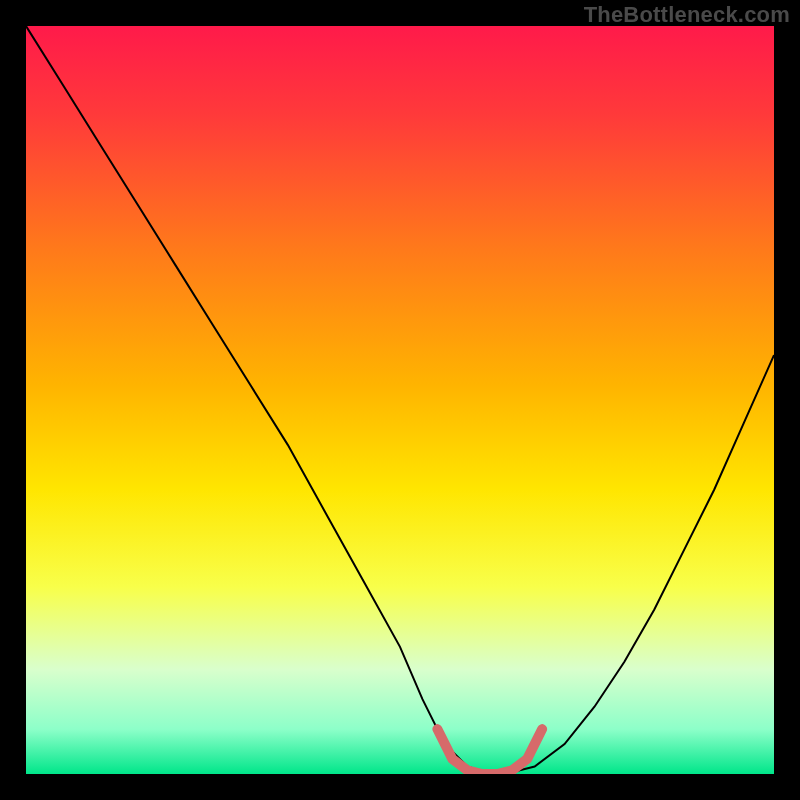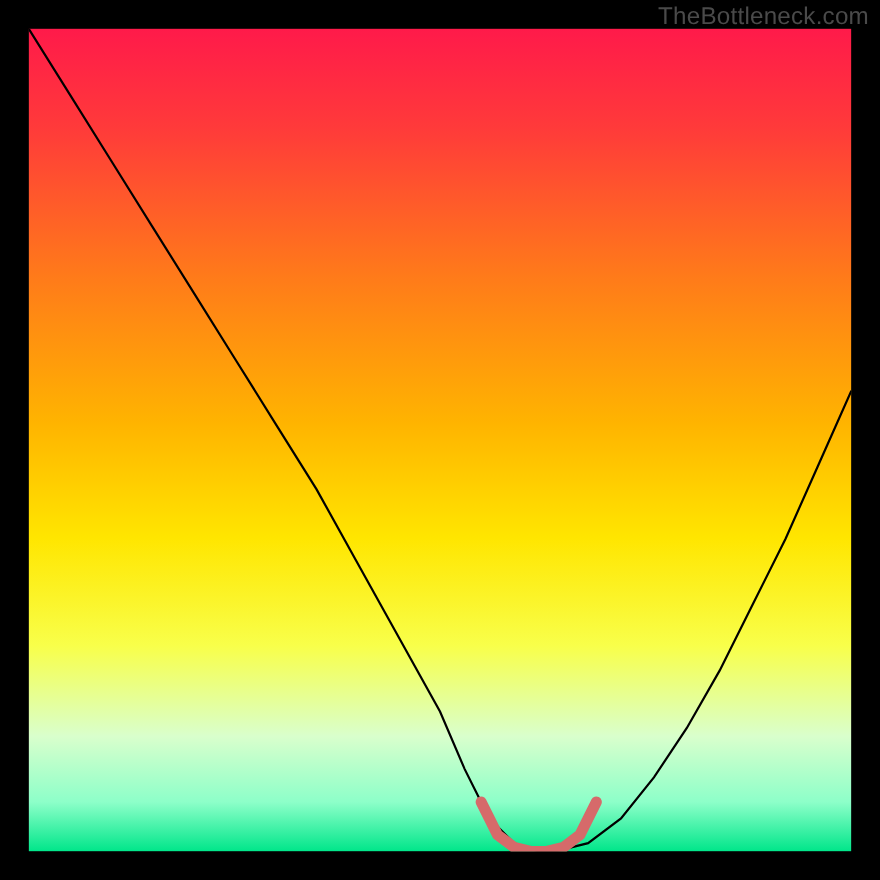--- a/index.html
+++ b/index.html
@@ -15,21 +15,21 @@
     position: relative;
     width: 800px;
     height: 800px;
     background: #000;
   }
   .watermark {
     position: absolute;
     top: 2px;
     right: 10px;
     font-size: 22px;
-    font-weight: 400;
+    font-weight: 700;
     color: #4a4a4a;
     letter-spacing: 0.2px;
     z-index: 10;
   }
   .plot {
     position: absolute;
     left: 26px;
     top: 26px;
     width: 748px;
     height: 748px;

